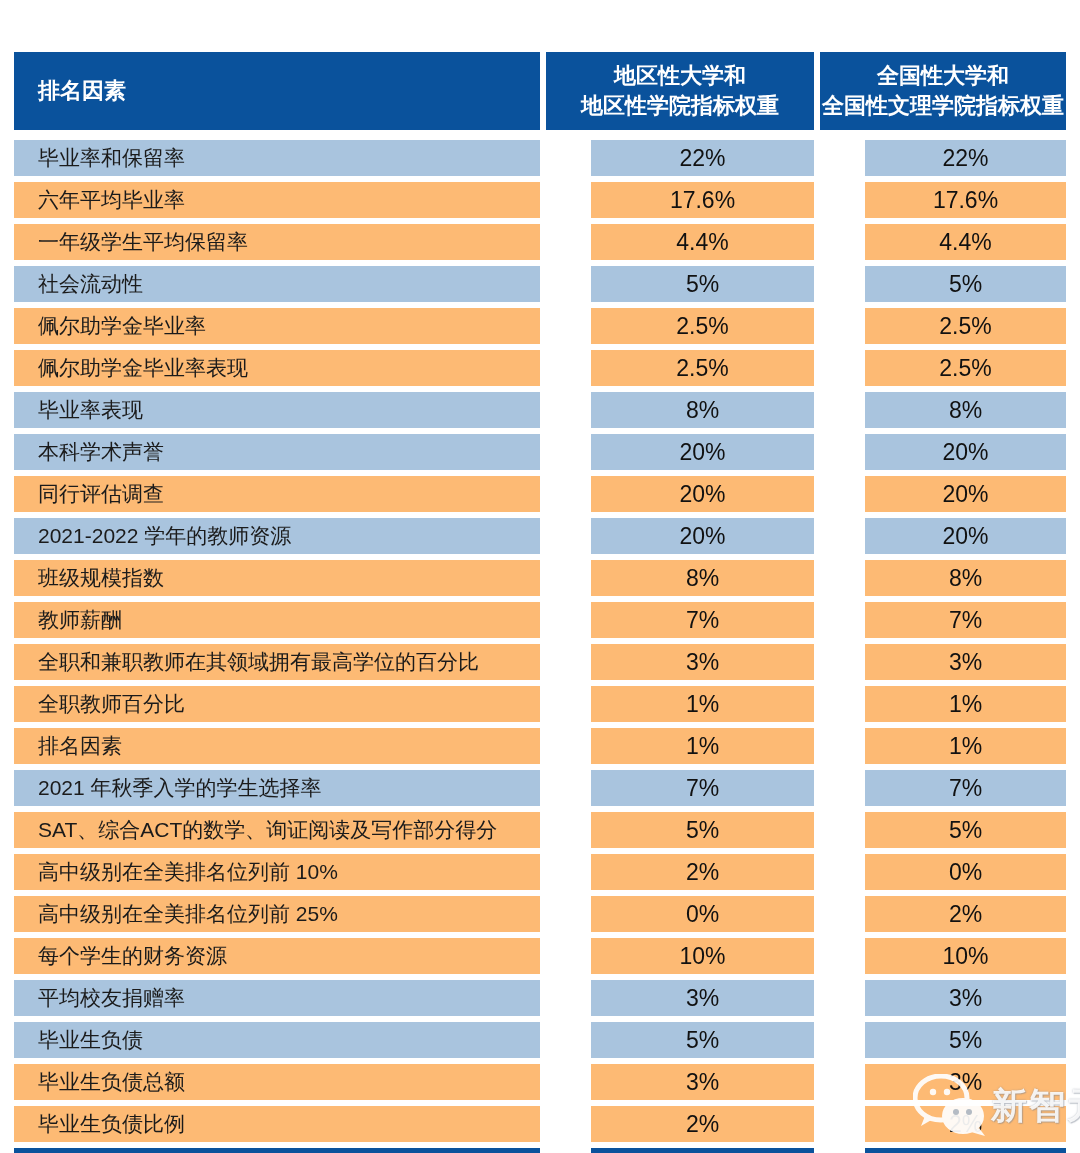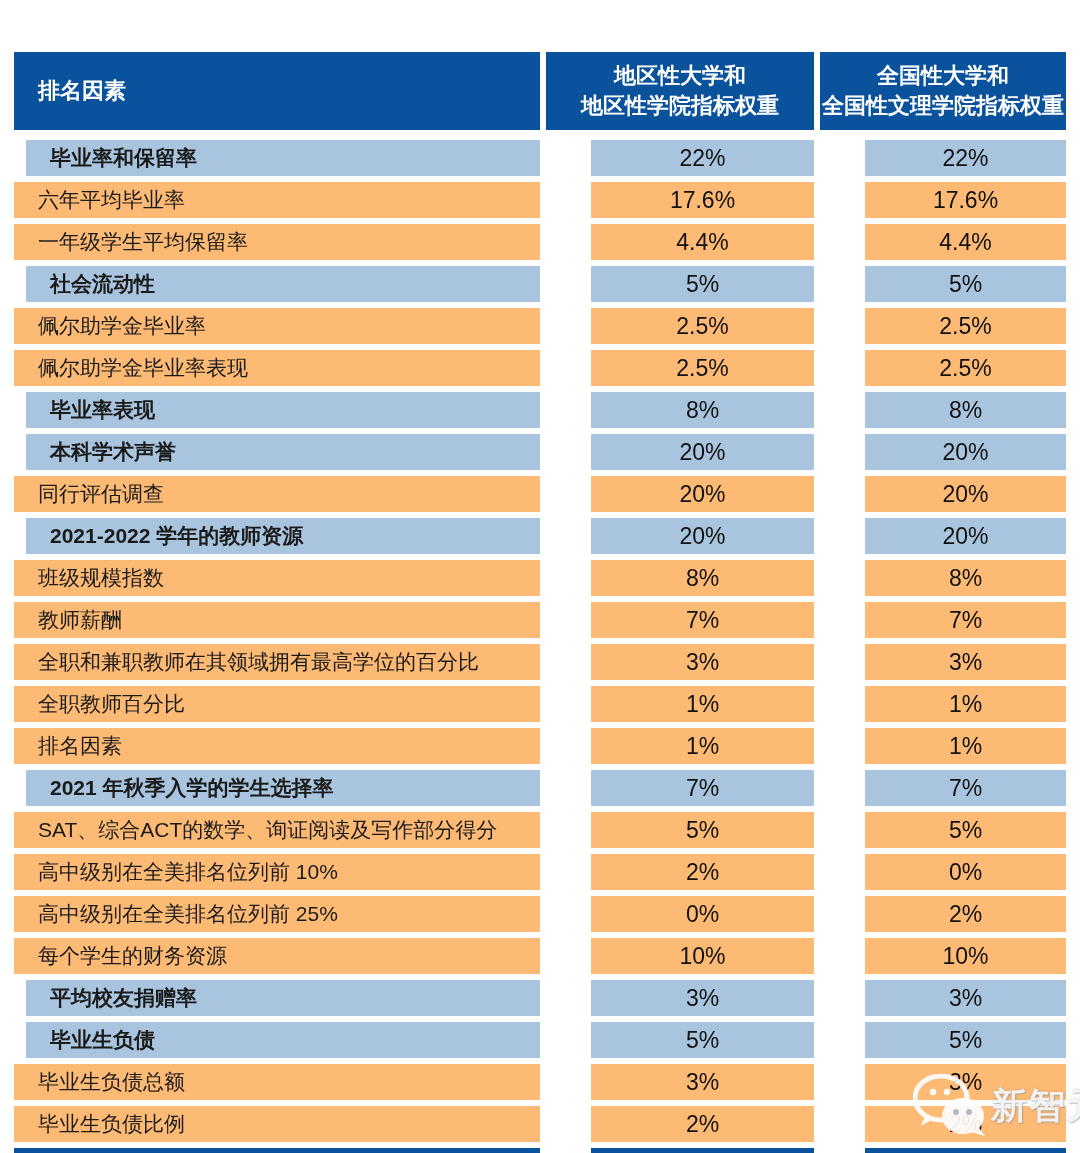--- a/index.html
+++ b/index.html
@@ -48,21 +48,21 @@
   }
   .cell.c1 {
     justify-content: flex-start;
     text-align: left;
     padding-left: 24px;
   }
   .data-row .cell.c1 { font-size: 21px; color: #1b1b1b; }
   .data-row .cell.c2, .data-row .cell.c3 { font-size: 23px; color: #111111; margin-left: 45px; }
   .row-item .cell { background: #fdba74; }
   .row-category .cell { background: #a9c4de; }
-  .row-category .cell.c1 { font-weight: bold; margin-left: 12px; }
+  .row-category .cell.c1 { font-weight: normal; }
   .row-total .cell { background: #0a529c; color: #ffffff !important; font-weight: bold; padding-left: 28px; }
   .row-total .cell.c2, .row-total .cell.c3 { color: #ffffff; text-decoration: underline; }
   .watermark {
     position: absolute;
     left: 905px;
     top: 1068px;
     width: 172px;
     height: 72px;
     pointer-events: none;
   }

